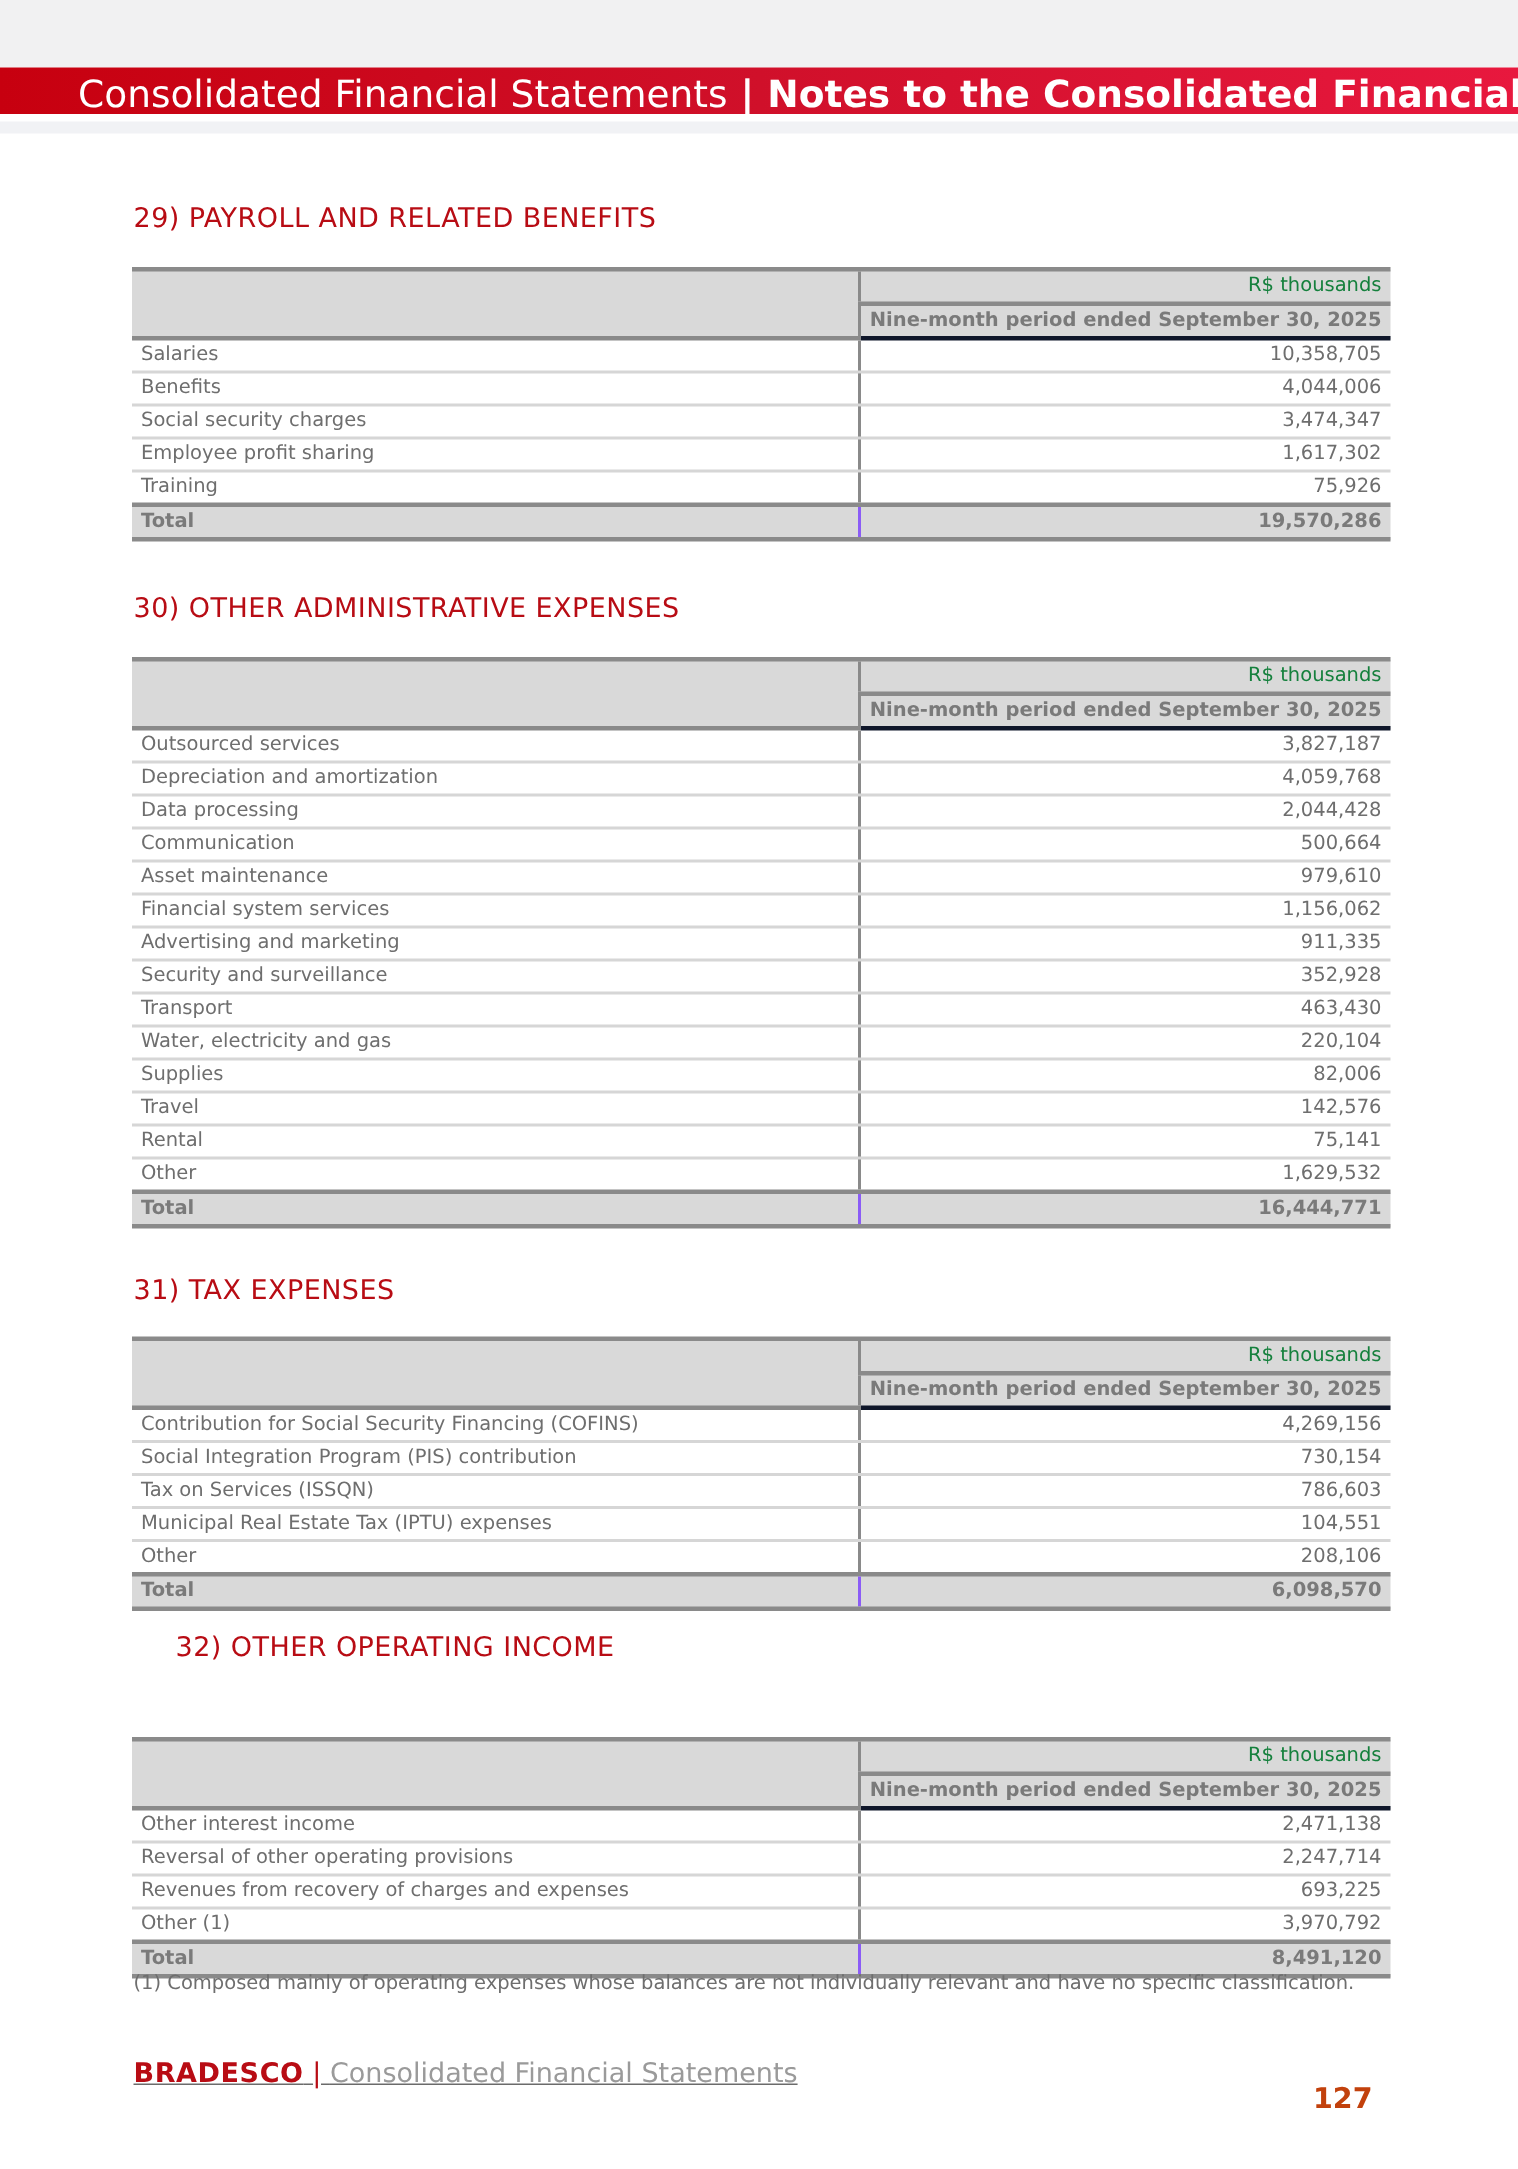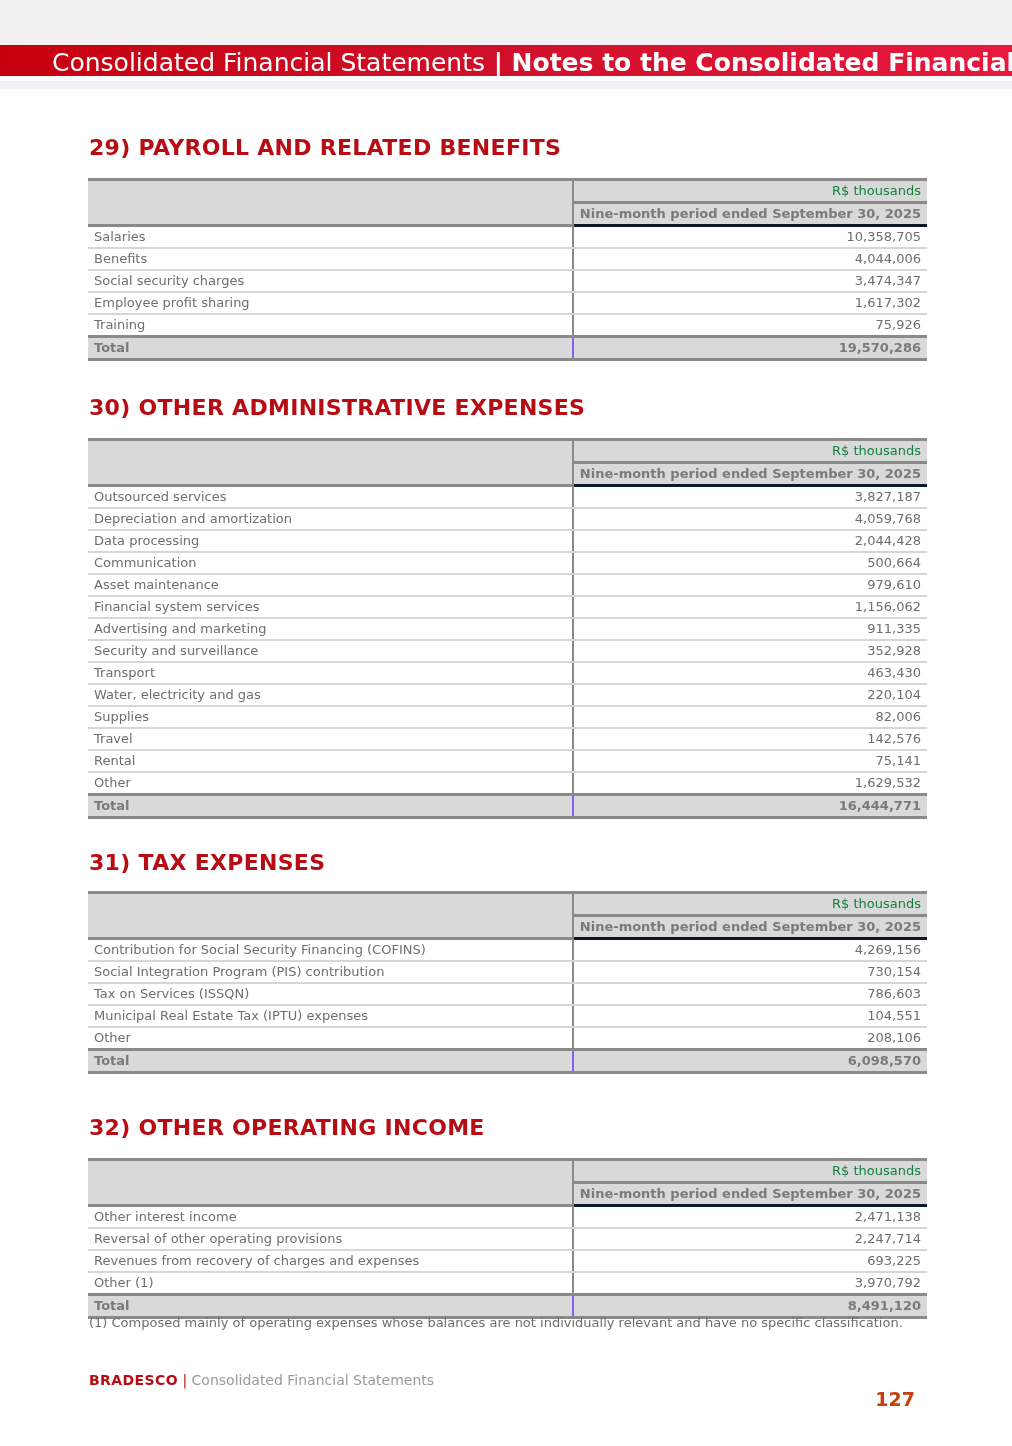--- a/index.html
+++ b/index.html
@@ -9,21 +9,21 @@
   .top-strip { position: absolute; left: 0; top: 0; width: 1012px; height: 45px; background: #f1f1f2; }
   .banner {
     position: absolute; left: 0; top: 45px; width: 1012px; height: 31px;
     background: linear-gradient(90deg, #c7000f 0%, #d0102a 50%, #e8183e 100%);
     color: #ffffff; font-size: 25px; line-height: 36px; padding-left: 52px; white-space: nowrap;
   }
   .banner .bold { font-weight: bold; }
   .banner-shadow { position: absolute; left: 0; top: 81px; width: 1012px; height: 8px; background: #f1f2f5; }
 
   .section-title {
-    position: absolute; left: 89px; font-size: 22px; font-weight: bold; color: #b80c14;
+    position: absolute; left: 89px; font-size: 18px; font-weight: normal; color: #b80c14;
     letter-spacing: 0.3px; white-space: nowrap;
   }
 
   table.fin {
     position: absolute; left: 88px; width: 839px; border-collapse: collapse;
     font-size: 13px; color: #6e6e6e;
   }
   table.fin td, table.fin th { padding: 0 6px; height: 21px; line-height: 20px; white-space: nowrap; }
   table.fin thead tr.h1 th { border-top: 3px solid #8a8a8a; }
   table.fin thead th { background: #d9d9d9; font-weight: normal; }
@@ -33,21 +33,21 @@
   table.fin tbody td { border-bottom: 2px solid #d6d6d6; }
   table.fin tbody td.label { border-right: 2px solid #8a8a8a; }
   table.fin tbody td.val { text-align: right; padding-left: 41px; }
   table.fin tbody tr.last td { border-bottom: 3px solid #8a8a8a; }
   table.fin tfoot td { background: #d9d9d9; font-weight: bold; border-bottom: 3px solid #8a8a8a; color: #7a7a7a; }
   table.fin tfoot td.label { border-right: 2px solid #8b5cf6; }
   table.fin tfoot td.val { text-align: right; }
 
   .footnote { position: absolute; left: 89px; top: 1315px; font-size: 13px; color: #6e6e6e; white-space: nowrap; }
 
-  .footer-brand { position: absolute; left: 89px; top: 1372px; font-size: 14px; white-space: nowrap; }
+  .footer-brand { position: absolute; left: 89px; top: 1372px; font-size: 18px; white-space: nowrap; text-decoration: underline; }
   .footer-brand .brand { font-weight: bold; color: #b80c14; letter-spacing: 0.4px; }
   .footer-brand .sep { color: #b80c14; }
   .footer-brand .doc { color: #9a9a9a; }
   .page-number { position: absolute; right: 97px; top: 1368px; font-size: 19px; font-weight: bold; color: #c2410c; margin-top: 20px; }
 </style>
 </head>
 <body>
 
 <div class="top-strip"></div>
 <div class="banner">
@@ -219,21 +219,21 @@
       </tr>
     </tbody>
   <tfoot>
     <tr>
       <td class="label">Total</td>
       <td class="val">6,098,570</td>
     </tr>
   </tfoot>
 </table>
 
-<div class="section-title" style="top:1115px;">32) OTHER OPERATING INCOME</div>
+<div class="section-title" style="top:1088px;margin-left:28px;">32) OTHER OPERATING INCOME</div>
 <table class="fin" style="top:1158px;">
   <colgroup>
       <col style="width:506px">
       <col style="width:333px">
     </colgroup>
   <thead>
     <tr class="h1">
       <th class="blank" rowspan="2"></th>
       <th class="unit">R$ thousands</th>
     </tr>

